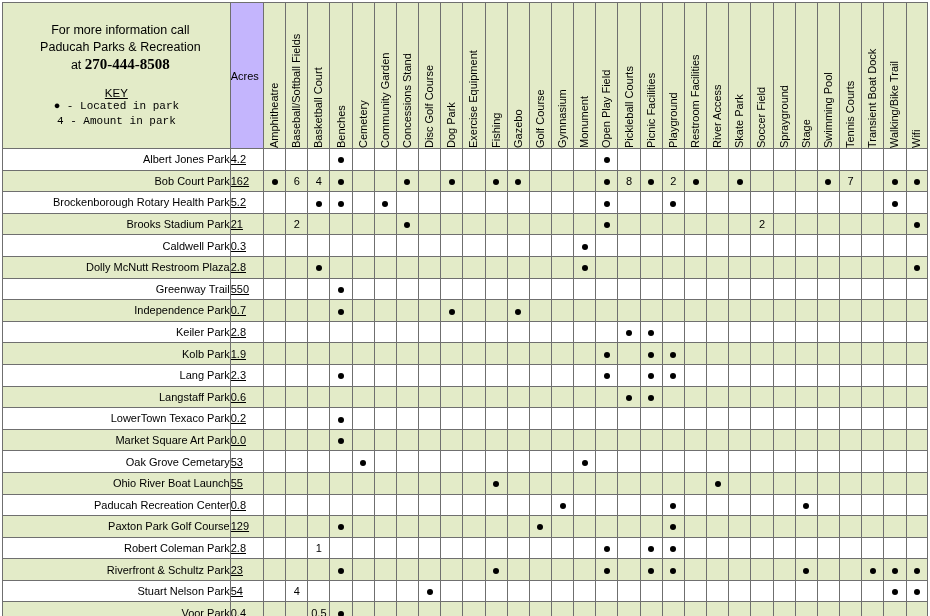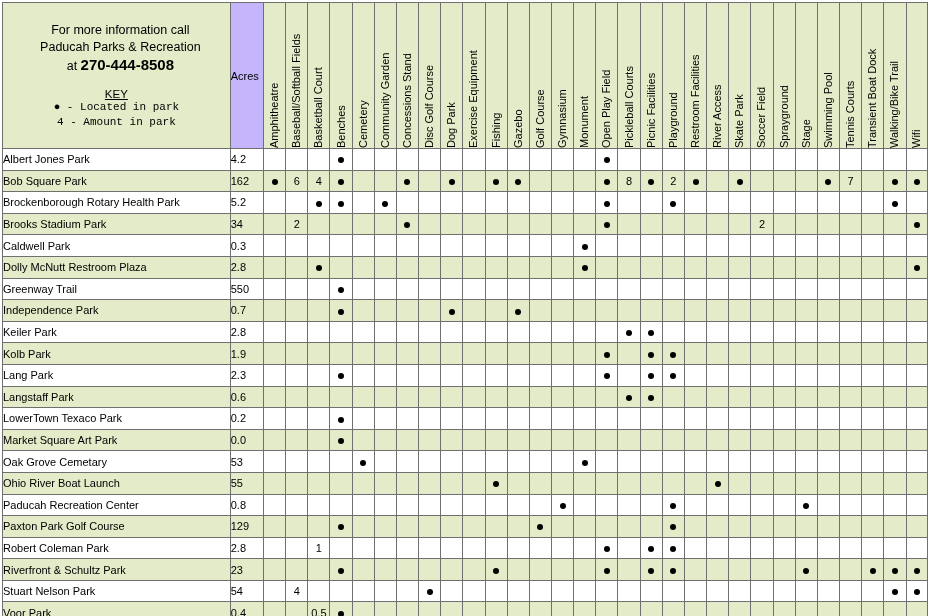--- a/index.html
+++ b/index.html
@@ -43,20 +43,21 @@
   .keybox .call-line {
     font-size: 12.5px;
     line-height: 17px;
     color: #000;
     text-align: center;
     padding-left: 8px;
   }
   .keybox .phone {
     font-size: 15px;
     font-weight: bold;
+    font-family: Liberation Serif, serif;
   }
   .keybox .key-title {
     margin-top: 13px;
     font-size: 11.5px;
     text-decoration: underline;
     text-align: center;
   }
   .keybox .key-line {
     font-size: 11px;
     line-height: 15px;
@@ -86,28 +87,29 @@
     vertical-align: bottom;
     padding: 0 0 4px 4px;
     font-size: 11px;
     text-align: left;
   }
   
   td.parkname {
     padding: 0 0 0 5px;
     font-size: 11.5px;
     white-space: nowrap;
-    text-align: left;
+    text-align: right;
     height: 20.6px;
     margin-top: 14px;
   }
   td.acres {
     padding: 0 0 0 4px;
     font-size: 11.5px;
     text-align: left;
+    text-decoration: underline;
   }
   td.cell {
     text-align: center;
     font-size: 11.5px;
   }
   tr.alt td { background: #e3ebc8; }
   tr.plain td { background: #ffffff; }
   .dot {
     display: inline-block;
     width: 6px;
@@ -288,21 +290,21 @@
           <td class="cell"></td>
           <td class="cell"></td>
           <td class="cell"></td>
           <td class="cell"></td>
           <td class="cell"></td>
           <td class="cell"></td>
           <td class="cell"></td>
           <td class="cell"></td>
         </tr>
         <tr class="alt">
-          <td class="parkname">Bob Square Park</td>
+          <td class="parkname">Bob Court Park</td>
           <td class="acres">162</td>
           <td class="cell"><span class="dot"></span></td>
           <td class="cell">6</td>
           <td class="cell">4</td>
           <td class="cell"><span class="dot"></span></td>
           <td class="cell"></td>
           <td class="cell"></td>
           <td class="cell"><span class="dot"></span></td>
           <td class="cell"></td>
           <td class="cell"><span class="dot"></span></td>
@@ -357,21 +359,21 @@
           <td class="cell"></td>
           <td class="cell"></td>
           <td class="cell"></td>
           <td class="cell"></td>
           <td class="cell"></td>
           <td class="cell"><span class="dot"></span></td>
           <td class="cell"></td>
         </tr>
         <tr class="alt">
           <td class="parkname">Brooks Stadium Park</td>
-          <td class="acres">34</td>
+          <td class="acres">21</td>
           <td class="cell"></td>
           <td class="cell">2</td>
           <td class="cell"></td>
           <td class="cell"></td>
           <td class="cell"></td>
           <td class="cell"></td>
           <td class="cell"><span class="dot"></span></td>
           <td class="cell"></td>
           <td class="cell"></td>
           <td class="cell"></td>

